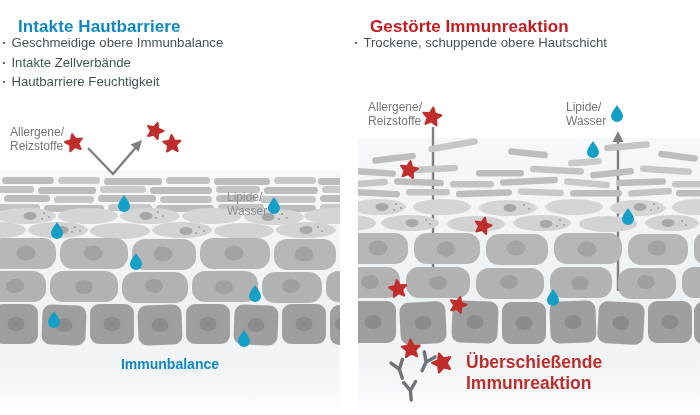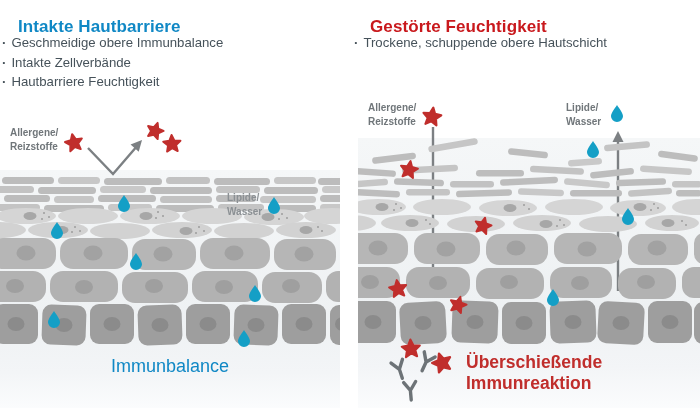--- a/index.html
+++ b/index.html
@@ -13,23 +13,23 @@
   .panel{position:absolute;top:0;height:415px;}
   .panel-left{left:0;width:340px;}
   .panel-right{left:352px;width:348px;}
   .title{position:absolute;top:1px;left:2px;margin:16px;font-size:17px;font-weight:bold;letter-spacing:.1px;white-space:nowrap;}
   .blue{color:var(--brand-blue);}
   .red{color:var(--brand-red);}
   .bullets{position:absolute;left:2px;top:33px;margin:0;padding:0;list-style:none;font-size:13.2px;color:var(--text-dark);line-height:19.5px;white-space:nowrap;}
   .bullets .b{margin-right:5px;font-weight:bold;}
   .bgfade{position:absolute;left:0;width:100%;background:linear-gradient(180deg,#f5f7f8 0%,#eef1f3 62%,#f3f5f7 85%,#fbfcfd 100%);}
   .art{position:absolute;top:95px;}
-  .lbl{position:absolute;font-size:10px;font-weight:bold;color:var(--label-gray);line-height:13.5px;}
+  .lbl{position:absolute;font-size:12px;font-weight:normal;color:var(--label-gray);line-height:13.5px;}
   .lbl.light{color:var(--label-gray-light);}
-  .caption-left{position:absolute;left:0;top:356px;width:340px;text-align:center;font-size:18px;font-weight:normal;color:var(--brand-blue);}
+  .caption-left{position:absolute;left:0;top:356px;width:340px;text-align:center;font-size:14px;font-weight:bold;color:var(--brand-blue);}
   .caption-right{position:absolute;left:114px;top:352px;font-size:17.5px;font-weight:bold;color:var(--star-red);line-height:20.5px;}
 </style>
 </head>
 <body>
 
 <div class="stage">
 
   <section class="panel panel-left">
     <h2 class="title blue">Intakte Hautbarriere</h2>
     <ul class="bullets">
@@ -205,21 +205,21 @@
       <div>Reizstoffe</div>
     </div>
     <div class="lbl light" style="left:227px;top:191px;">
       <div>Lipide/</div>
       <div>Wasser</div>
     </div>
     <div class="caption-left">Immunbalance</div>
   </section>
 
   <section class="panel panel-right">
-    <h2 class="title red">Gestörte Feuchtigkeit</h2>
+    <h2 class="title red">Gestörte Immunreaktion</h2>
     <ul class="bullets">
       <li><span class="b">·</span><span>Trockene, schuppende obere Hautschicht</span></li>
     </ul>
 
     <div class="bgfade" style="top:138px;height:270px;left:6px;width:342px;"></div>
 
     <svg class="art" style="left:6px;" width="342" height="320" viewBox="0 0 342 320">
       <defs>
         <path id="drop2" d="M0 0 C2.3 3.6 6 8 6 11.3 A6 5.7 0 0 1 -6 11.3 C-6 8 -2.3 3.6 0 0 Z"></path>
         <polygon id="star2" points="0,-9 2.5,-3.4 8.6,-2.8 4,1.3 5.3,7.3 0,4.2 -5.3,7.3 -4,1.3 -8.6,-2.8 -2.5,-3.4"></polygon>

